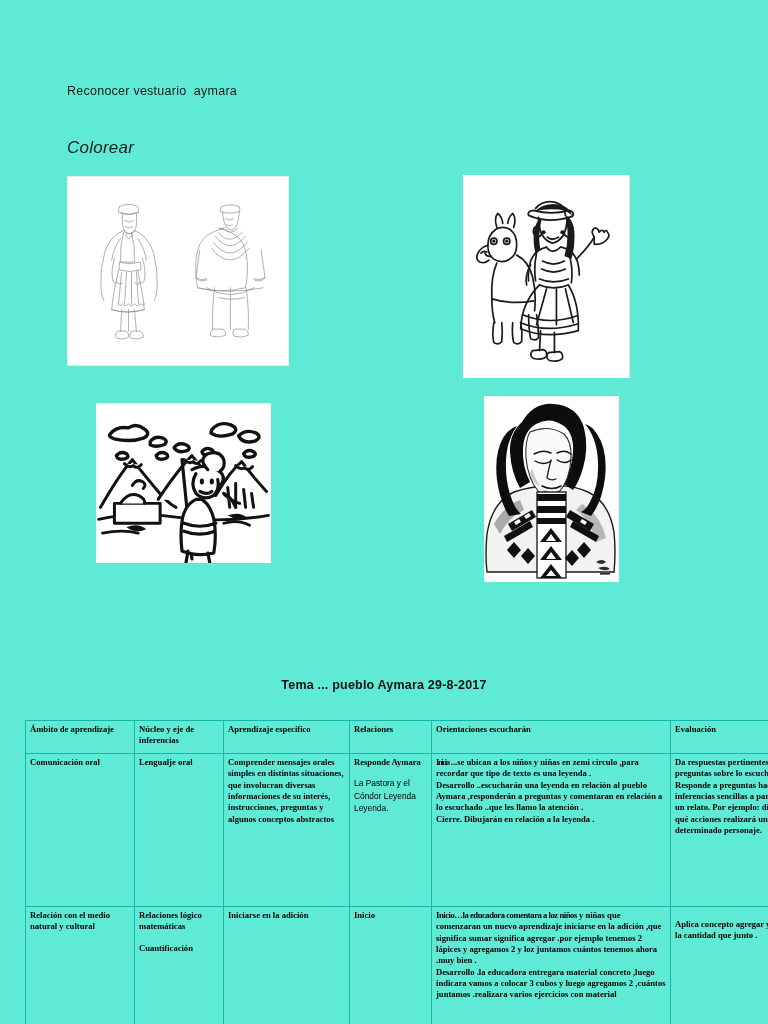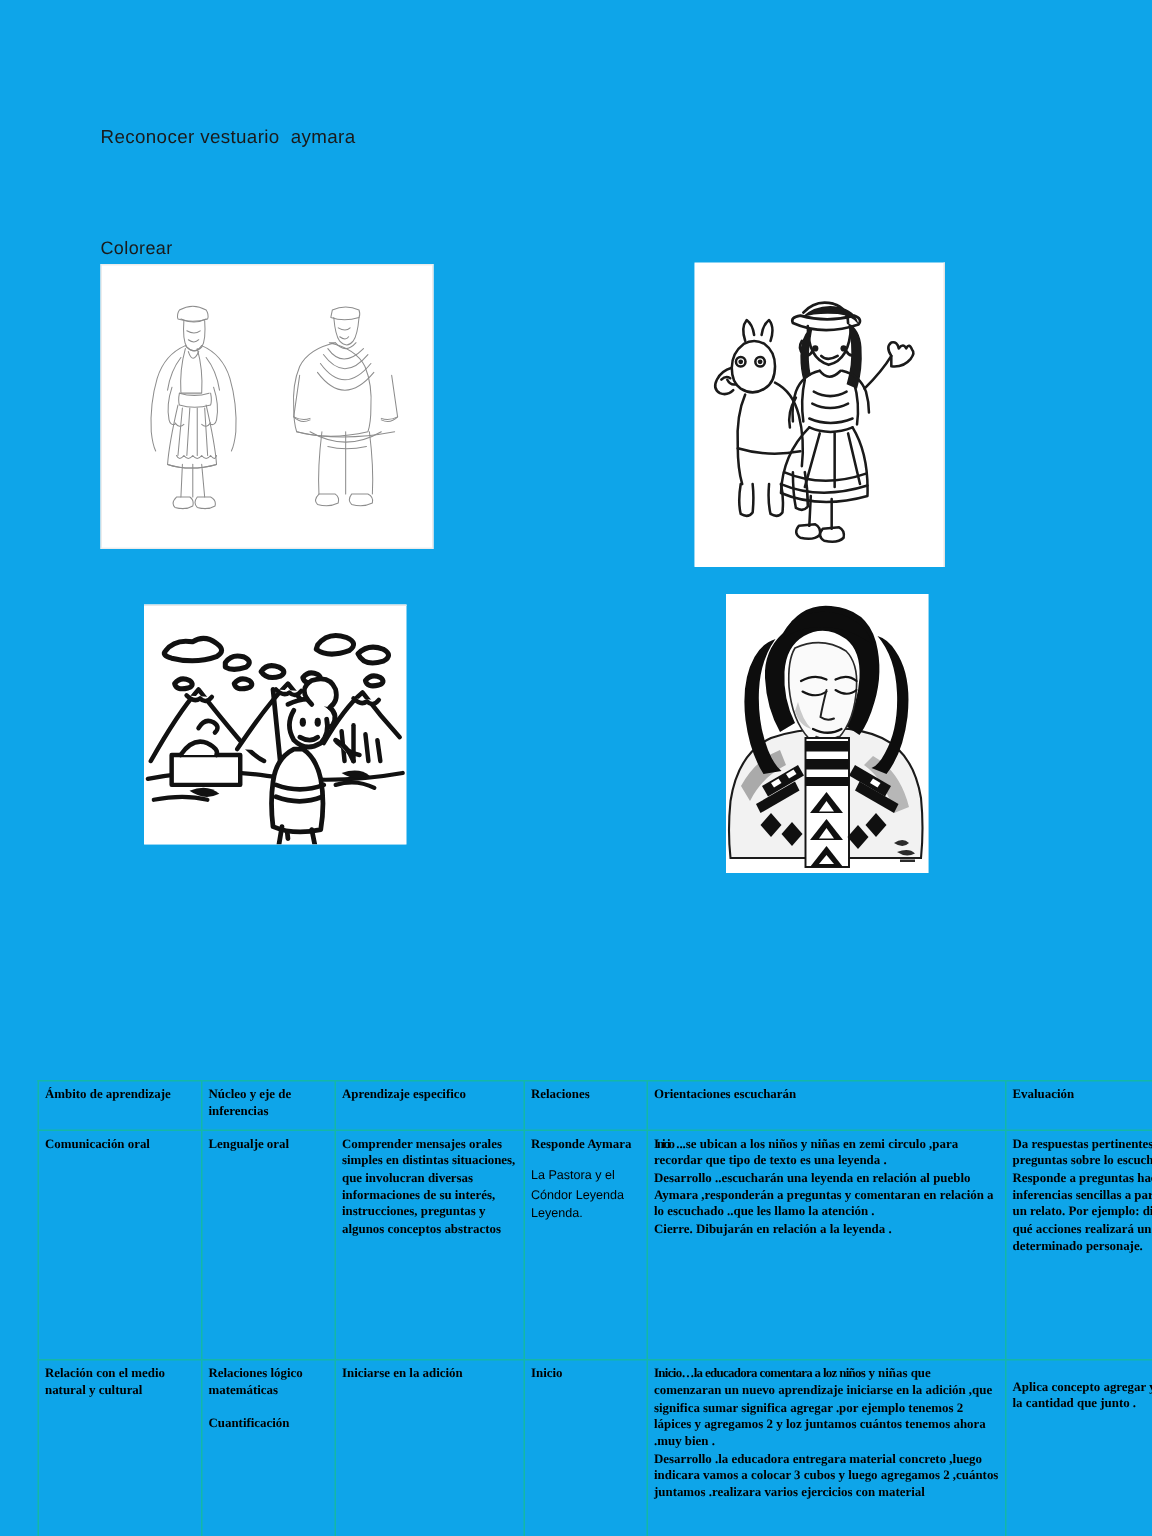--- a/index.html
+++ b/index.html
@@ -13,43 +13,44 @@
     height: 1024px;
     position: relative;
     overflow: hidden;
     font-family: "Liberation Sans", sans-serif;
     color: #000000;
   }
 
   .page {
     position: absolute;
     inset: 0;
-    background: #0ea5e9;
+    background: #5eead4;
   }
 
   
   .heading-objective {
     position: absolute;
     left: 67px;
     top: 84px;
     font-family: "Liberation Sans", sans-serif;
     font-size: 12.5px;
     letter-spacing: .25px;
     color: #1a1a1a;
     white-space: pre;
   }
   .heading-colorear {
     position: absolute;
     left: 67px;
-    top: 158px;
+    top: 138px;
     font-family: "Liberation Sans", sans-serif;
-    font-size: 12px;
+    font-size: 17px;
     letter-spacing: .25px;
     color: #1a1a1a;
     white-space: pre;
+    font-style: italic;
   }
   .heading-tema {
     position: absolute;
     left: 0;
     top: 678px;
     width: 768px;
     text-align: center;
     font-family: "Liberation Sans", sans-serif;
     font-size: 12.5px;
     font-weight: bold;
@@ -429,20 +430,21 @@
       </g>
 
       <g fill="#2b2b2b">
         <path d="M112 166 q6 -4 10 0 q-4 4 -10 0z"></path>
         <path d="M114 172 q8 -3 12 1 q-6 3 -12 -1z"></path>
         <path d="M116 177 l10 0 l0 1.6 l-10 0z"></path>
       </g>
     </svg>
   </div>
 
+  <div class="heading-tema">Tema ... pueblo Aymara  29-8-2017</div>
 
   <table class="plan-table">
     <thead>
       <tr>
         <td class="col-1">Ámbito de aprendizaje</td>
         <td class="col-2">Núcleo y eje de inferencias</td>
         <td class="col-3">Aprendizaje especifico</td>
         <td class="col-4">Relaciones</td>
         <td class="col-5">Orientaciones escucharán</td>
         <td class="col-6">Evaluación</td>

